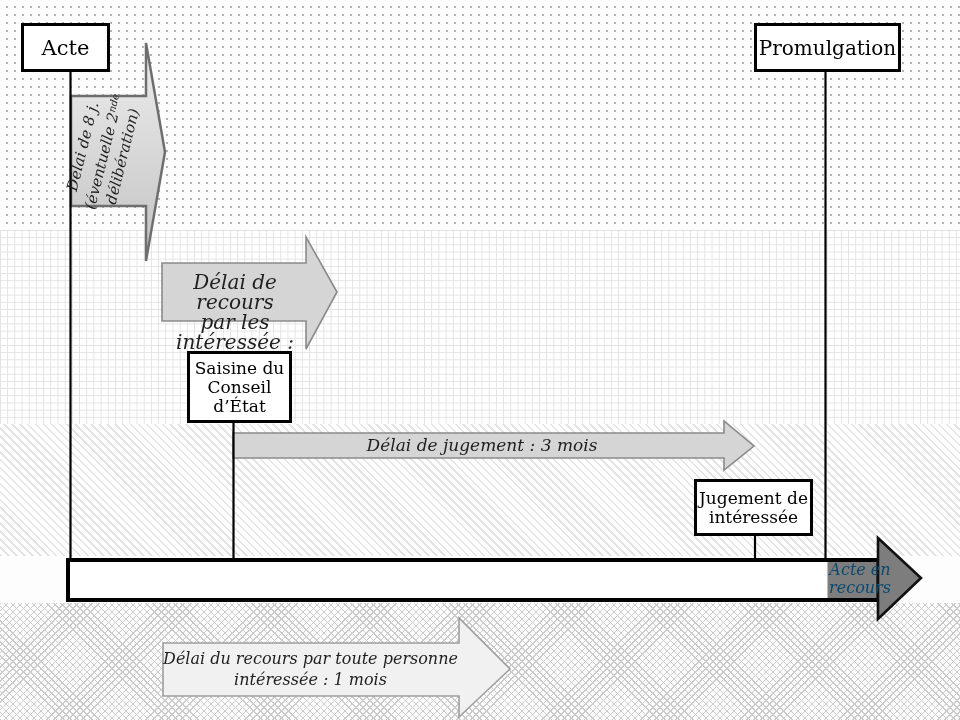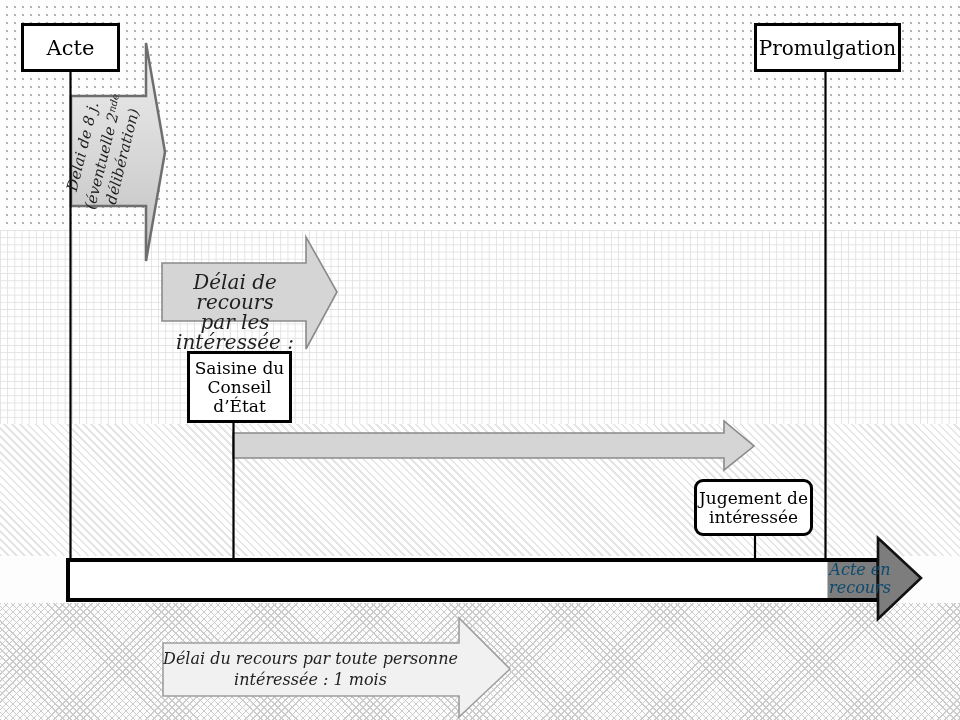--- a/index.html
+++ b/index.html
@@ -36,24 +36,24 @@
       repeating-linear-gradient(45deg, #cccccc 0 1px, rgba(0,0,0,0) 1px 5px),
       repeating-linear-gradient(135deg, #cccccc 0 1px, rgba(0,0,0,0) 1px 5px);
   }
   .layer { position:absolute; left:0; top:0; }
   .box {
     position:absolute; box-sizing:border-box;
     background:#ffffff; border:3px solid #000;
     display:flex; align-items:center; justify-content:center;
     text-align:center; color:#000;
   }
-  #box-acte         { left:21px;  top:23px;  width:99px;  height:49px; font-size:21px; }
+  #box-acte         { left:21px;  top:23px;  width:89px;  height:49px; font-size:21px; }
   #box-promulgation { left:754px; top:23px;  width:147px; height:49px; font-size:20px; }
   #box-saisine      { left:187px; top:351px; width:105px; height:72px; font-size:17px; line-height:19px; border-width:3px; }
-  #box-jugement     { left:694px; top:479px; width:119px; height:57px; font-size:17px; line-height:19px;border-radius:9px; }
+  #box-jugement     { left:694px; top:479px; width:119px; height:57px; font-size:17px; line-height:19px; }
   .lbl { position:absolute; font-style:italic; color:#1f1f1f; text-align:center; }
   #lbl-deliberation {
     left:8px; top:120px; width:194px; height:64px;
     transform:rotate(-76deg);
     font-size:15px; line-height:19px;
   }
   .sup { font-size:10px; vertical-align:4px; }
   #lbl-recours-autorites { left:161px; top:262px; width:148px; font-size:20px; line-height:20px;margin-top:10px; }
   #lbl-delai-jugement    { left:238px; top:433px; width:488px; font-size:17px; line-height:24px; }
   #lbl-recours-personne  { left:161px; top:648px; width:299px; font-size:16px; line-height:21px; }
@@ -104,20 +104,21 @@
     <div><span>(éventuelle 2</span><span class="sup">nde</span></div>
     <div>délibération)</div>
   </div>
 
   <div class="lbl" id="lbl-recours-autorites">
     <div>Délai de recours</div>
     <div>par les intéressée :</div>
     <div>20 jours</div>
   </div>
 
+  <div class="lbl" id="lbl-delai-jugement">Délai de jugement : 3 mois</div>
 
   <div class="lbl" id="lbl-recours-personne">
     <div>Délai du recours par toute personne</div>
     <div>intéressée : 1 mois</div>
   </div>
 
   <div class="lbl" id="lbl-acte-vigueur">
     <div>Acte en</div>
     <div>recours</div>
   </div>

